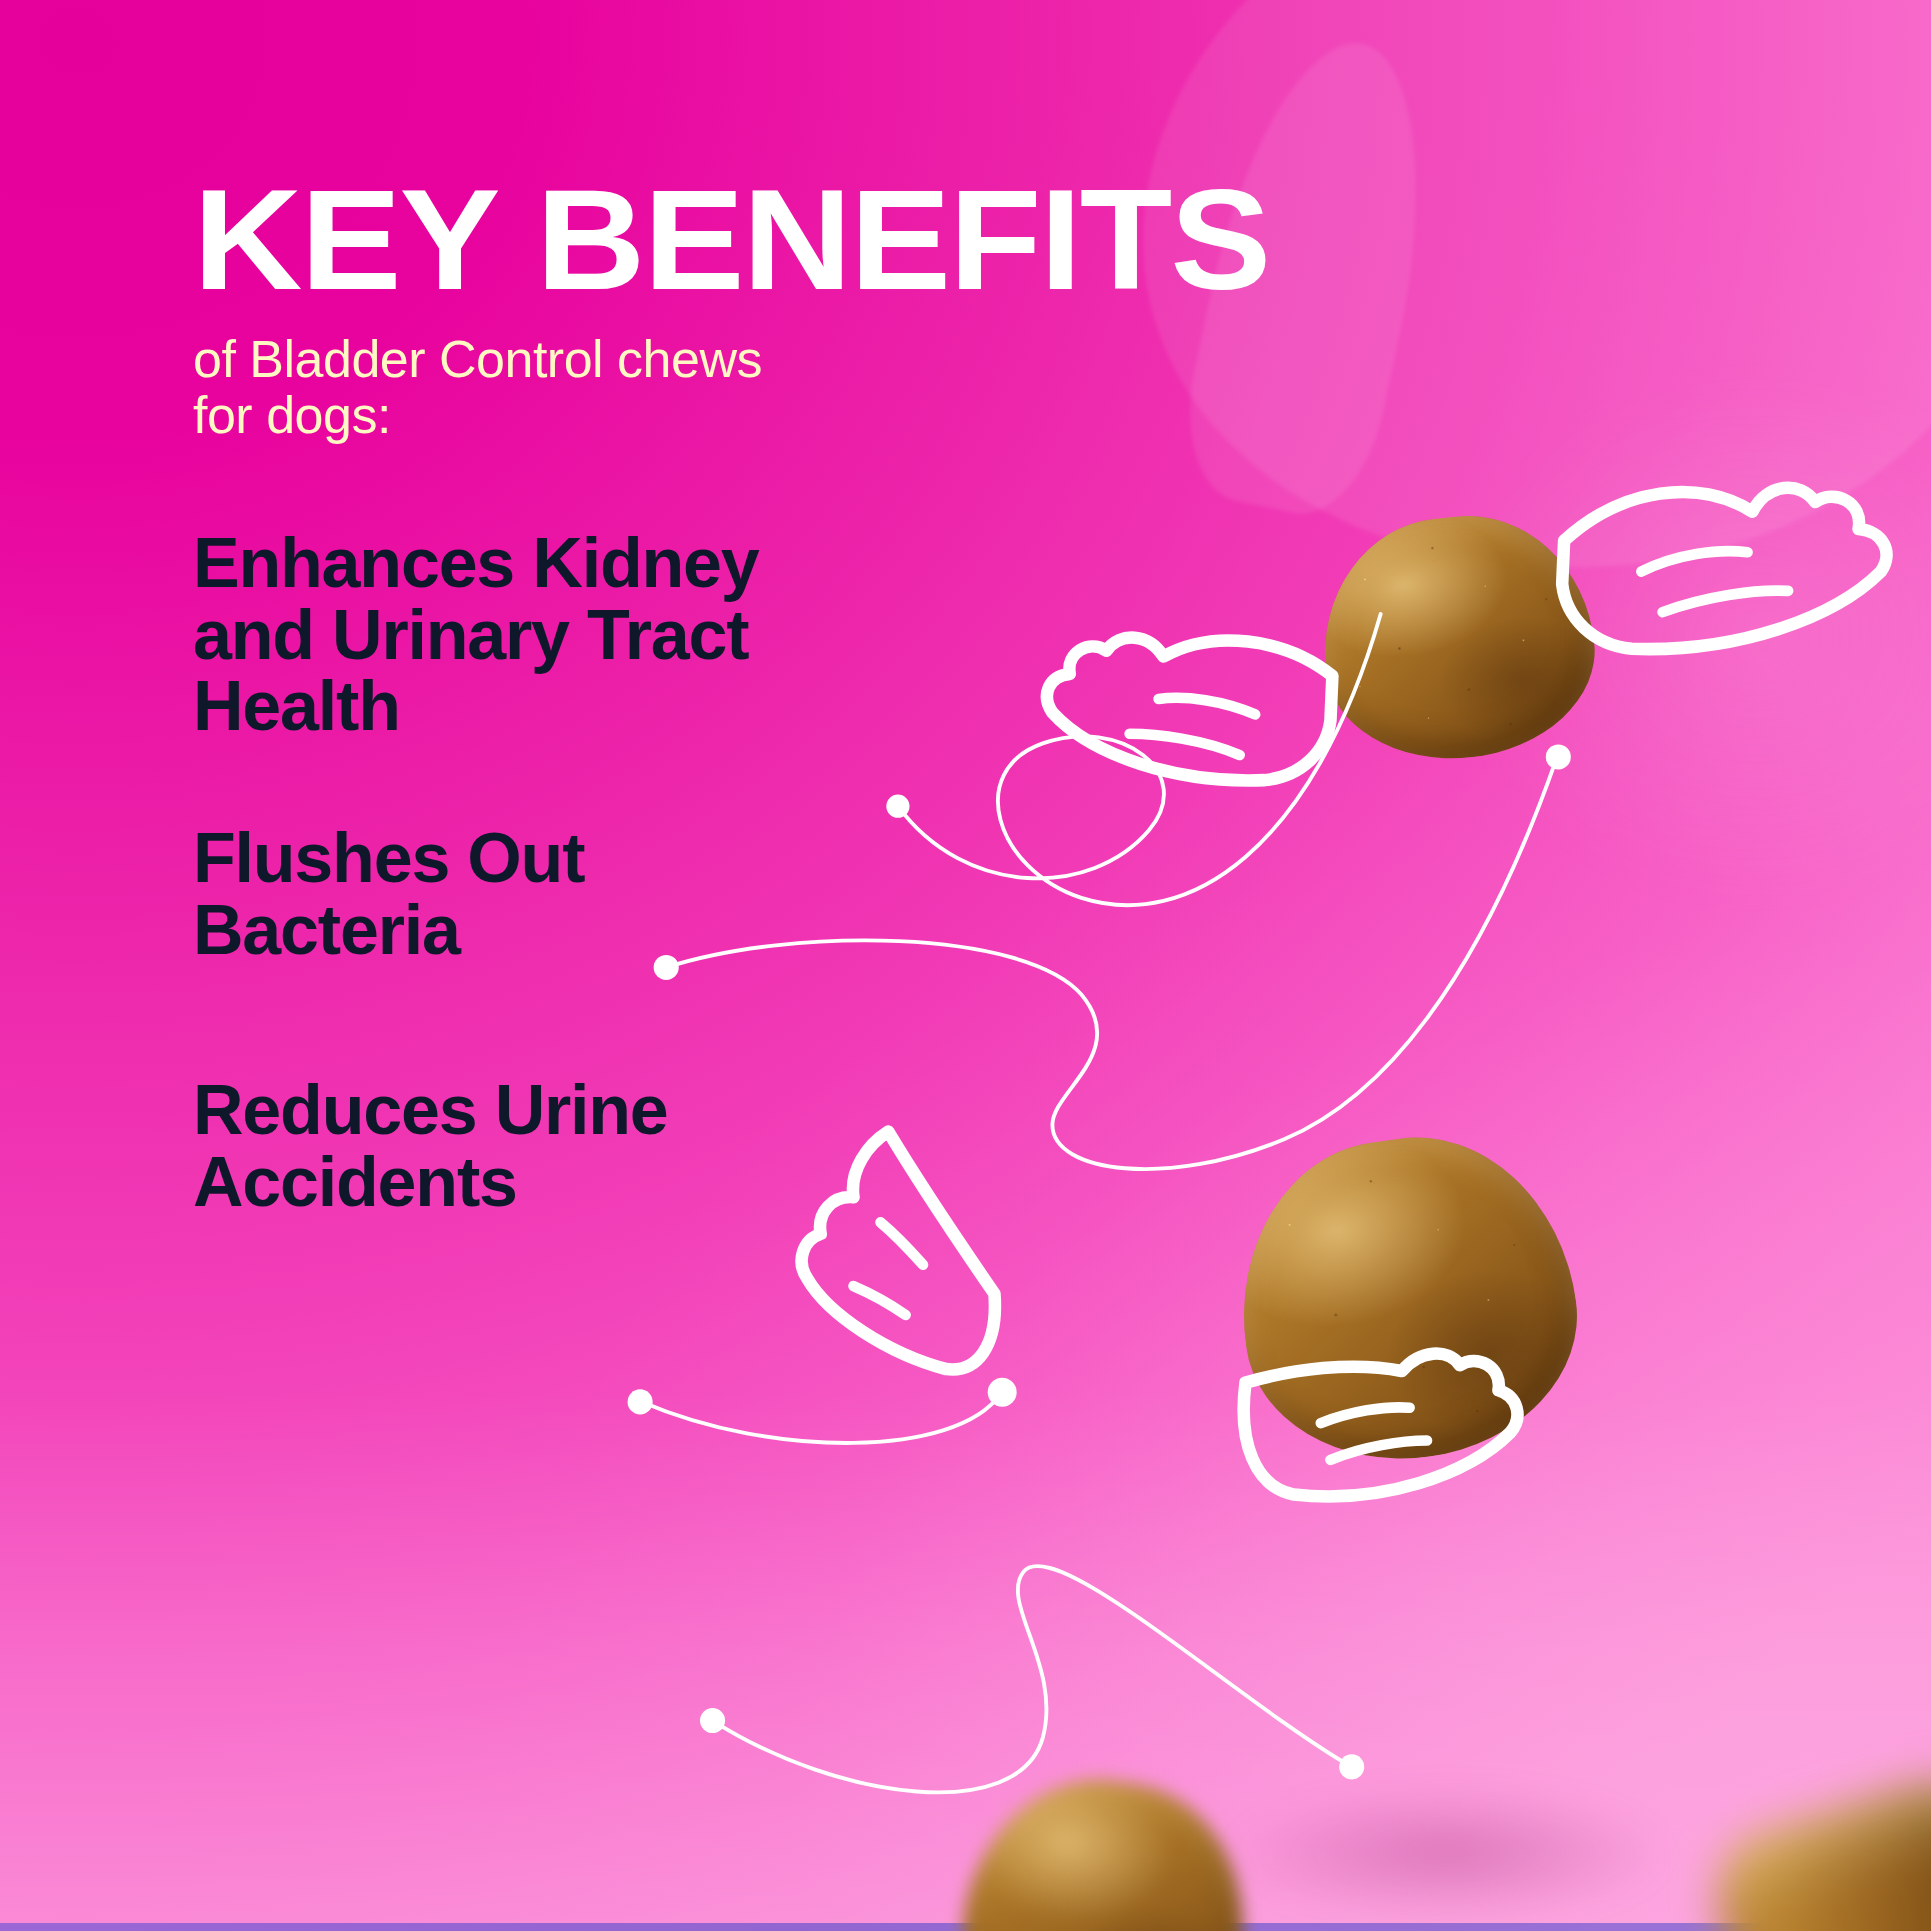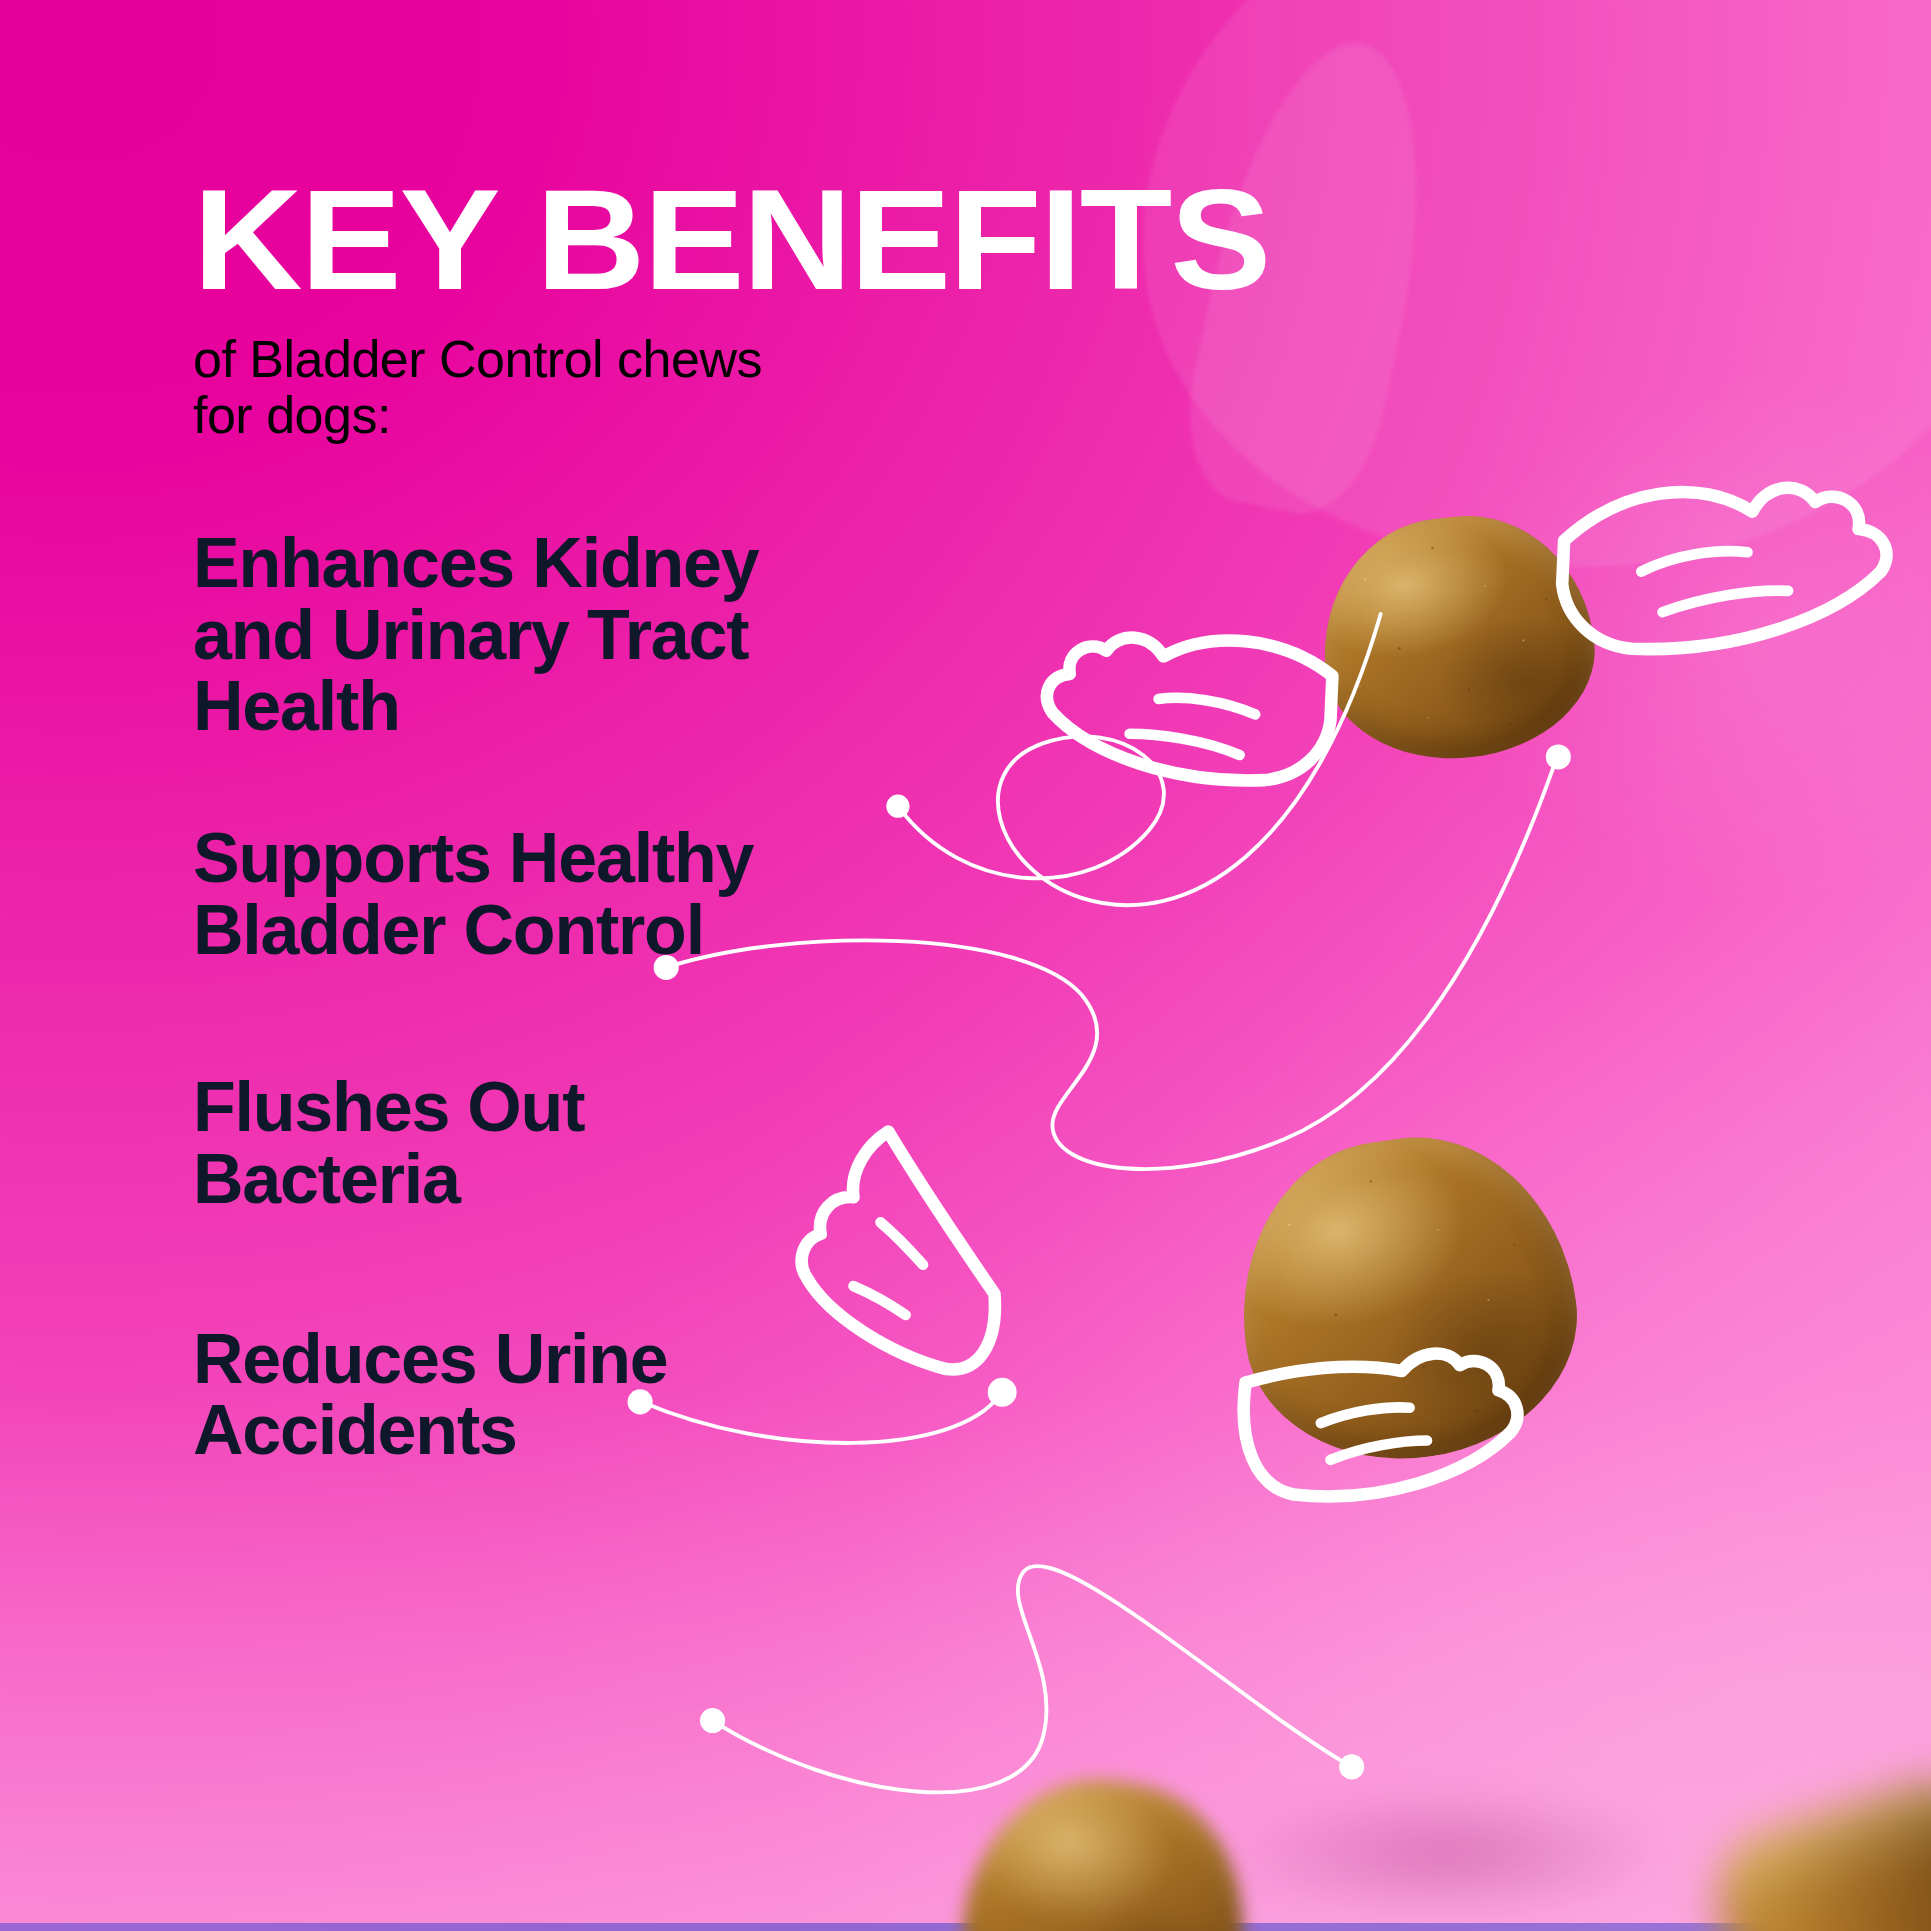--- a/index.html
+++ b/index.html
@@ -96,21 +96,21 @@
     font-size: 143px;
     line-height: 0.95;
     font-weight: 700;
     letter-spacing: -1.9px;
     margin: 0;
     transform: scaleX(1.06);
     transform-origin: left center;
     white-space: nowrap;
   }
   .subhead {
-    color: #000000;
+    color: #fef9c3;
     font-size: 52px;
     line-height: 1.08;
     font-weight: 400;
     margin: 23px 0 0 0;
     letter-spacing: -0.5px;
   }
   .benefits {
     margin-top: 85px;
   }
   .benefit {
@@ -315,21 +315,20 @@
 
     <h1 class="headline">KEY BENEFITS</h1>
 
     <div class="subhead">
       <div>of Bladder Control chews</div>
       <div>for dogs:</div>
     </div>
 
     <div class="benefits">
       <div class="benefit" style="max-width:676px">Enhances Kidney and Urinary Tract Health</div>
-      <div class="benefit" style="max-width:618px; margin-bottom:106px">Supports Healthy Bladder Control</div>
       <div class="benefit" style="max-width:541px; margin-bottom:109px">Flushes Out Bacteria</div>
       <div class="benefit" style="max-width:618px">Reduces Urine Accidents</div>
     </div>
 
   </div>
 
 </div>
 
 
 </body></html>

